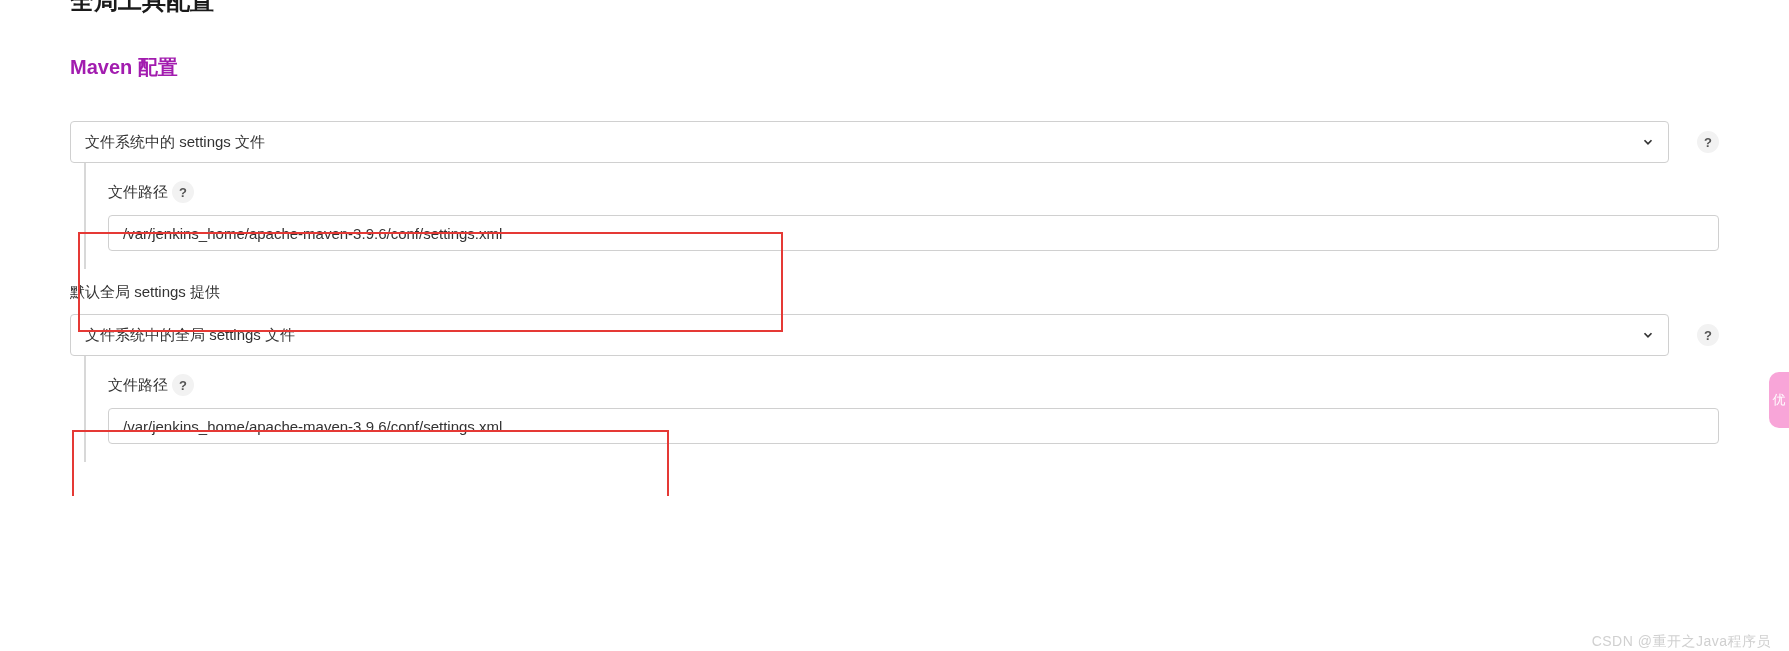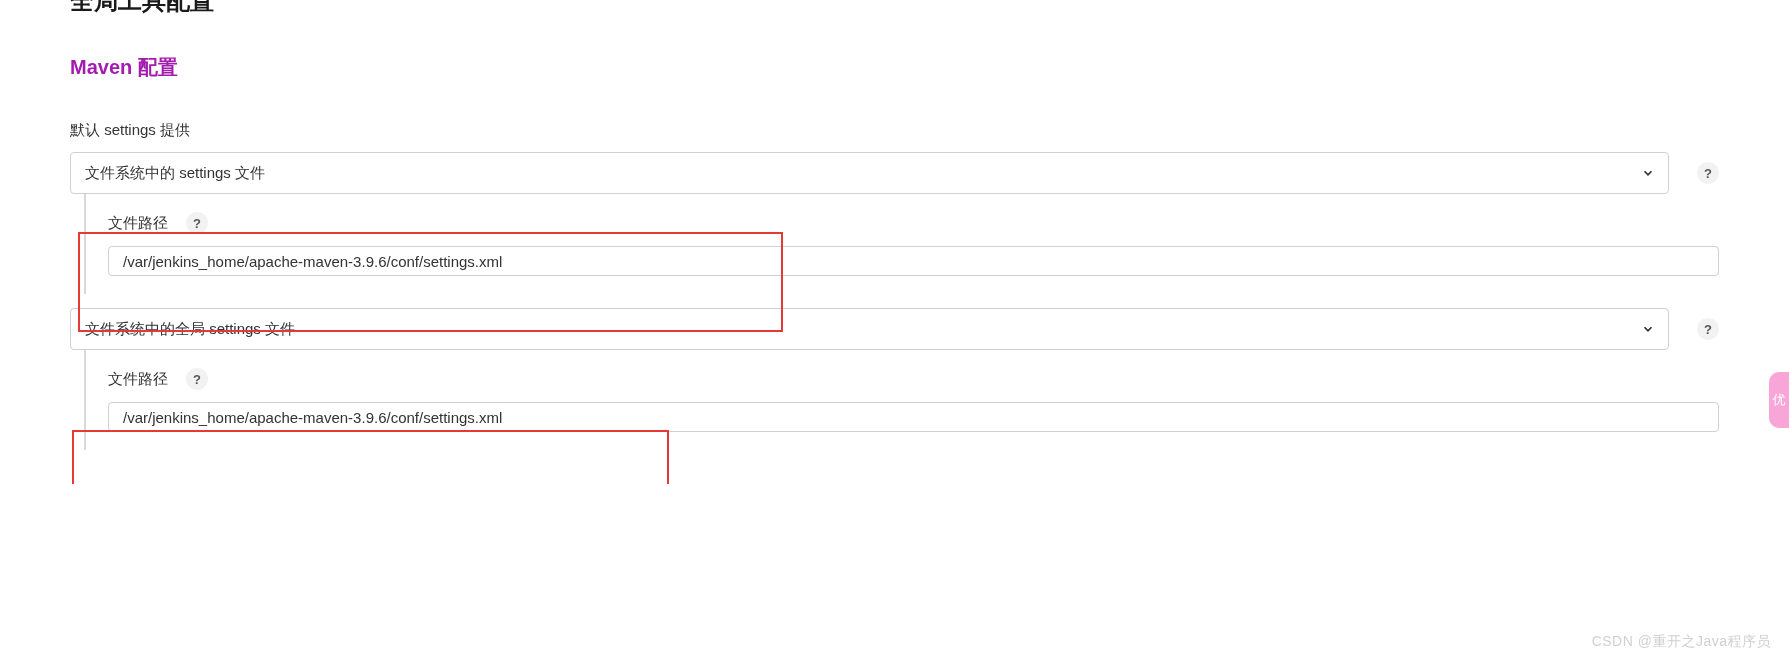--- a/index.html
+++ b/index.html
@@ -93,30 +93,30 @@
     }
     .nested-block {
       margin-left: 14px;
       border-left: 2px solid #d8d8d8;
       padding: 18px 0 18px 22px;
       margin-bottom: 14px;
     }
     .nested-label-row {
       display: flex;
       align-items: center;
-      gap: 18px;
+      gap: 4px;
       margin-bottom: 12px;
     }
     .nested-label {
       font-size: 15px;
       color: #333;
     }
     .text-input {
       width: 100%;
-      height: 30px;
+      height: 36px;
       border: 1px solid #d0d0d0;
       border-radius: 4px;
       padding: 4px 14px;
       font-size: 15px;
       color: #333;
       background: #fff;
     }
     .red-box-1 {
       position: absolute;
       border: 2px solid #e53935;
@@ -164,21 +164,20 @@
 <body>
 
 <div class="container-rel">
   <div class="page-content">
 
     <h1 class="page-title">全局工具配置</h1>
 
     <h2 class="section-title">Maven 配置</h2>
 
     <div>
-      <label class="field-label">默认 settings 提供</label>
       <div class="select-row">
         <div class="select-wrap">
           <div class="select-box">
             <span>文件系统中的 settings 文件</span>
           </div>
           <span class="chevron-down">
             <svg viewBox="0 0 24 24" fill="none" stroke="#333" stroke-width="3">
                 <polyline points="6 9 12 15 18 9"></polyline>
               </svg>
           </span>
@@ -189,20 +188,21 @@
       <div class="nested-block">
         <div class="nested-label-row">
           <span class="nested-label">文件路径</span>
           <span class="help-icon">?</span>
         </div>
         <input type="text" class="text-input" value="/var/jenkins_home/apache-maven-3.9.6/conf/settings.xml" style="">
       </div>
     </div>
 
     <div>
+      <label class="field-label">默认全局 settings 提供</label>
       <div class="select-row">
         <div class="select-wrap">
           <div class="select-box">
             <span>文件系统中的全局 settings 文件</span>
           </div>
           <span class="chevron-down">
             <svg viewBox="0 0 24 24" fill="none" stroke="#333" stroke-width="3">
                 <polyline points="6 9 12 15 18 9"></polyline>
               </svg>
           </span>

